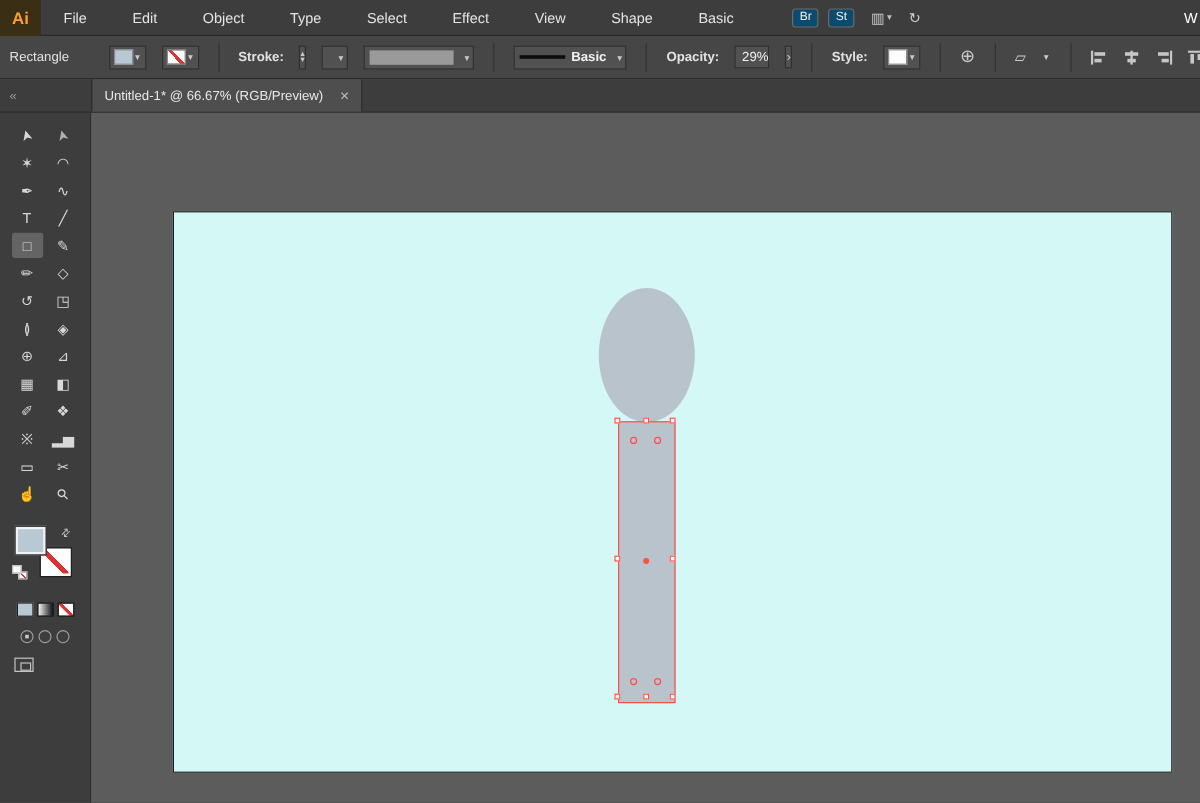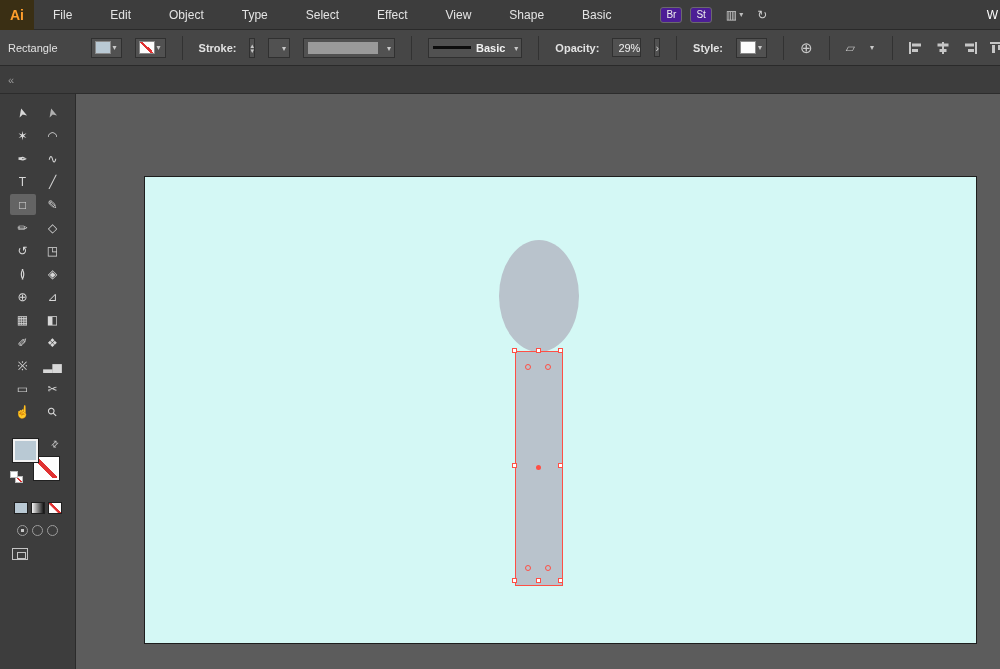--- a/index.html
+++ b/index.html
@@ -8,21 +8,21 @@
        font-family:"Liberation Sans",sans-serif;color:#e4e4e4;
        display:flex;flex-direction:column;background:#5c5c5c;}
 
   
   .menubar{height:19px;flex:0 0 30px;background:#3d3d3d;border-bottom:1px solid #2a2a2a;
            display:flex;align-items:center;}
   .ai-logo{width:34px;height:30px;background:#3a2f14;color:#ff9e2c;font-weight:bold;
            font-size:14px;display:flex;align-items:center;justify-content:center;}
   .menus{display:flex;align-items:center;}
   .menu-item{padding:0 19px;font-size:12px;color:#e4e4e4;cursor:default;}
-  .chip{background:#4c1d95;border:1px solid #6a6a6a;border-radius:3px;color:#eee;
+  .chip{background:#0c4a6e;border:1px solid #6a6a6a;border-radius:3px;color:#eee;
         font-size:10px;padding:2px 5px;margin-left:8px;line-height:1;}
   .chip.first{margin-left:30px;}
   .mb-icon{color:#cfcfcf;font-size:12px;margin-left:14px;}
   .mb-dd{font-size:8px;color:#bdbdbd;margin-left:2px;}
   .w-partial{margin-left:auto;margin-right:2px;font-size:12px;color:#fff;}
 
   
   .controlbar{height:36px;flex:0 0 36px;background:#464646;border-bottom:1px solid #2a2a2a;
               display:flex;align-items:center;padding:0 8px;gap:13px;overflow:hidden;}
   .cb-label{font-size:11px;color:#e2e2e2;}
@@ -249,20 +249,24 @@
         </svg>
     </span>
 
     <span class="shape-label">Shape</span>
   </div>
 
   <div class="tabrow">
     <div class="tab-stub">
       <span>«</span>
     </div>
+    <div class="tab">
+      <span>Untitled-1* @ 66.67% (RGB/Preview)</span>
+      <span class="tab-close">×</span>
+    </div>
   </div>
 
   <div class="bodyrow">
 
     <aside class="toolpanel">
       <div class="tools">
 
       <div class="tool">
           <span class="g r105">➤</span>
         </div>

